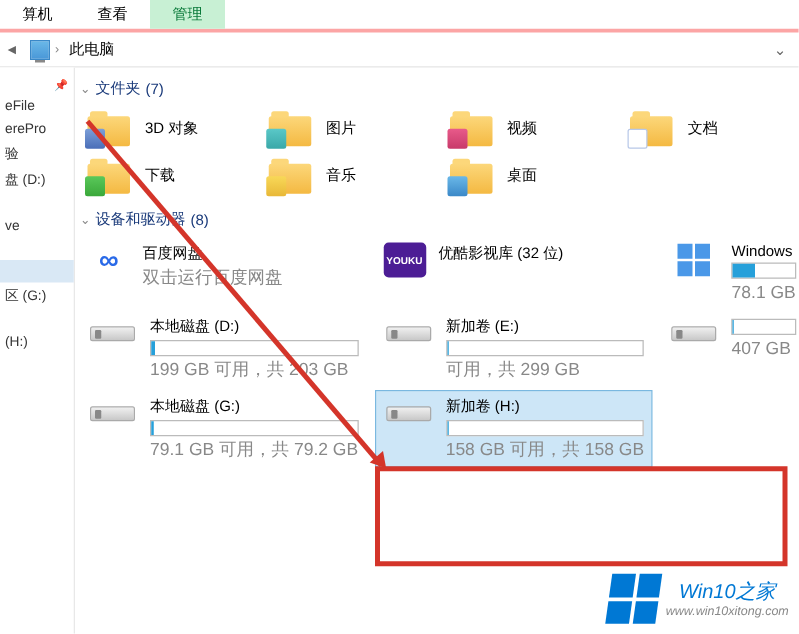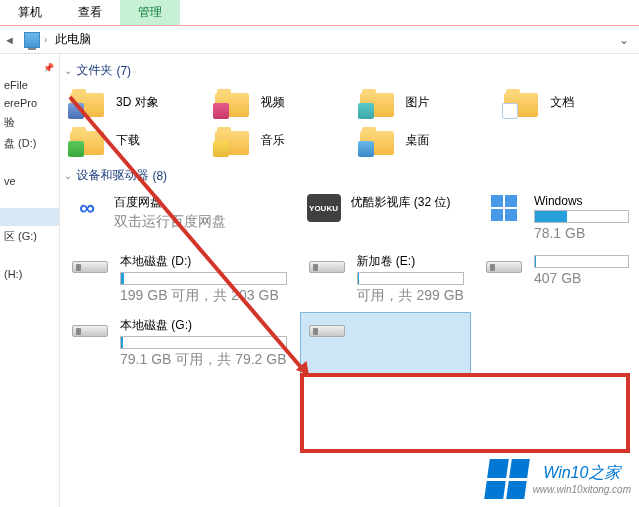--- a/index.html
+++ b/index.html
@@ -1,18 +1,18 @@
 <!DOCTYPE html>
 <html><head>
 <meta charset="utf-8">
 <style>
 * { margin: 0; padding: 0; box-sizing: border-box; }
 body { font-family: "Microsoft YaHei", "Segoe UI", sans-serif; font-size: 12px; color: #000; background: #fff; width: 639px; height: 507px; overflow: hidden; position: relative; }
 
-.top-tabs { height: 26px; display: flex; border-bottom: 1px solid #fca5a5; }
+.top-tabs { height: 26px; display: flex; border-bottom: 3px solid #fca5a5; }
 .tab { padding: 4px 18px; display: flex; align-items: center; font-size: 12px; }
 .tab.active { background: #c8f0d4; color: #0a7a3a; }
 
 .addr-bar { height: 28px; display: flex; align-items: center; padding: 2px 4px; gap: 4px; border-bottom: 1px solid #e5e5e5; }
 .nav-arrow { width: 16px; color: #666; font-size: 11px; }
 .pc-icon { width: 16px; height: 16px; background: linear-gradient(#6ab8e8,#4a98d8); border: 1px solid #3a88c8; position: relative; }
 .pc-icon::after { content:''; position:absolute; bottom:-3px; left:3px; width:8px; height:2px; background:#888; }
 .crumb { font-size: 12px; padding: 0 4px; }
 .chev { color: #888; font-size: 10px; }
 .ribbon-toggle { margin-left: auto; margin-right: 6px; color: #666; }
@@ -46,21 +46,21 @@
 .dev .drive-icon { width: 40px; height: 28px; display:flex; align-items:center; justify-content:center; flex-shrink:0; }
 .hdd { width: 36px; height: 12px; background: linear-gradient(#f0f0f0,#c8c8c8); border: 1px solid #aaa; border-radius: 2px; position: relative; }
 .hdd::before { content:''; position:absolute; top:2px; left:3px; width:5px; height:7px; background:#888; border-radius:1px; }
 .dev-info { flex:1; min-width: 0; }
 .dev-name { font-size: 12px; margin-bottom: 2px; white-space:nowrap; overflow:hidden; text-overflow: ellipsis; }
 .dev-sub { font-size: 14px; color: #888; white-space:nowrap; overflow:hidden; text-overflow: ellipsis; }
 .bar { width: 100%; height: 13px; background: #fff; border: 1px solid #bbb; margin: 2px 0; }
 .bar .fill { height: 100%; background: #26a0da; }
 .dev.selected { background: #cde6f7; outline: 1px solid #7ab8e0; }
 .baidu-icon { width:34px; height:28px; border-radius:6px; display:flex; align-items:center; justify-content:center; color:#2a6ae8; font-size:22px; font-weight:bold; }
-.youku-icon { width:34px; height:28px; background:#404040; border-radius:4px; display:flex; align-items:center; justify-content:center; color:#fff; font-size:8px; font-weight:bold; }
+.youku-icon { width:34px; height:28px; background:#4c1d95; border-radius:4px; display:flex; align-items:center; justify-content:center; color:#fff; font-size:8px; font-weight:bold; }
 .win-icon { width:26px; height:26px; display:grid; grid-template-columns:1fr 1fr; grid-template-rows:1fr 1fr; gap:2px; }
 .win-icon div { background:#4a98e8; }
 
 .red-box { position: absolute; border: 4px solid #d4352a; pointer-events: none; }
 .red-line { position: absolute; background: #d4352a; height: 4px; transform-origin: left center; pointer-events: none; }
 .arrow-head { position:absolute; width:0; height:0; border-left: 12px solid #d4352a; border-top: 7px solid transparent; border-bottom: 7px solid transparent; pointer-events:none; }
 
 .watermark { position: absolute; right: 8px; bottom: 8px; display: flex; align-items: center; gap: 6px; }
 .wm-logo { width: 40px; height: 40px; display: grid; grid-template-columns: 1fr 1fr; grid-template-rows: 1fr 1fr; gap: 3px; transform: skewX(-8deg); }
 .wm-logo div { background: #0078d4; }
@@ -117,31 +117,31 @@
       <div class="tab-top"></div>
             <div class="back"></div>
       <div class="badge b-3d"></div>
     </div>
     <span>3D 对象</span>
         </div>
         <div class="folder-item">
     <div class="folder-icon">
       <div class="tab-top"></div>
             <div class="back"></div>
+      <div class="badge b-pic"></div>
+    </div>
+    <span>图片</span>
+        </div>
+        <div class="folder-item">
+    <div class="folder-icon">
+      <div class="tab-top"></div>
+            <div class="back"></div>
       <div class="badge b-vid"></div>
     </div>
     <span>视频</span>
-        </div>
-        <div class="folder-item">
-    <div class="folder-icon">
-      <div class="tab-top"></div>
-            <div class="back"></div>
-      <div class="badge b-pic"></div>
-    </div>
-    <span>图片</span>
         </div>
         <div class="folder-item">
     <div class="folder-icon">
       <div class="tab-top"></div>
             <div class="back"></div>
       <div class="badge b-doc"></div>
     </div>
     <span>文档</span>
         </div>
         <div class="folder-item">
@@ -251,20 +251,27 @@
       <div class="bar">
               <div class="fill" style="width:1%"></div>
             </div>
       <div class="dev-sub">79.1 GB 可用，共 79.2 GB</div>
     </div>
         </div>
         <div class="dev selected">
           <div class="drive-icon">
             <div class="hdd"></div>
           </div>
+          <div class="dev-info">
+      <div class="dev-name">新加卷 (H:)</div>
+      <div class="bar">
+              <div class="fill" style="width:1%"></div>
+            </div>
+      <div class="dev-sub">158 GB 可用，共 158 GB</div>
+    </div>
         </div>
       </div>
   </div>
 </div>
 
 <div id="anno-line" class="red-line" style="left: 70px; top: 95px; width: 361.732px; transform: rotate(49.4846deg);"></div>
 <div id="anno-head" class="arrow-head" style="left: 299px; top: 363px; transform: rotate(49.4846deg);"></div>
 <div id="anno-box" class="red-box" style="left: 300px; top: 373px; width: 330px; height: 80px;"></div>
 
 <div class="watermark">

